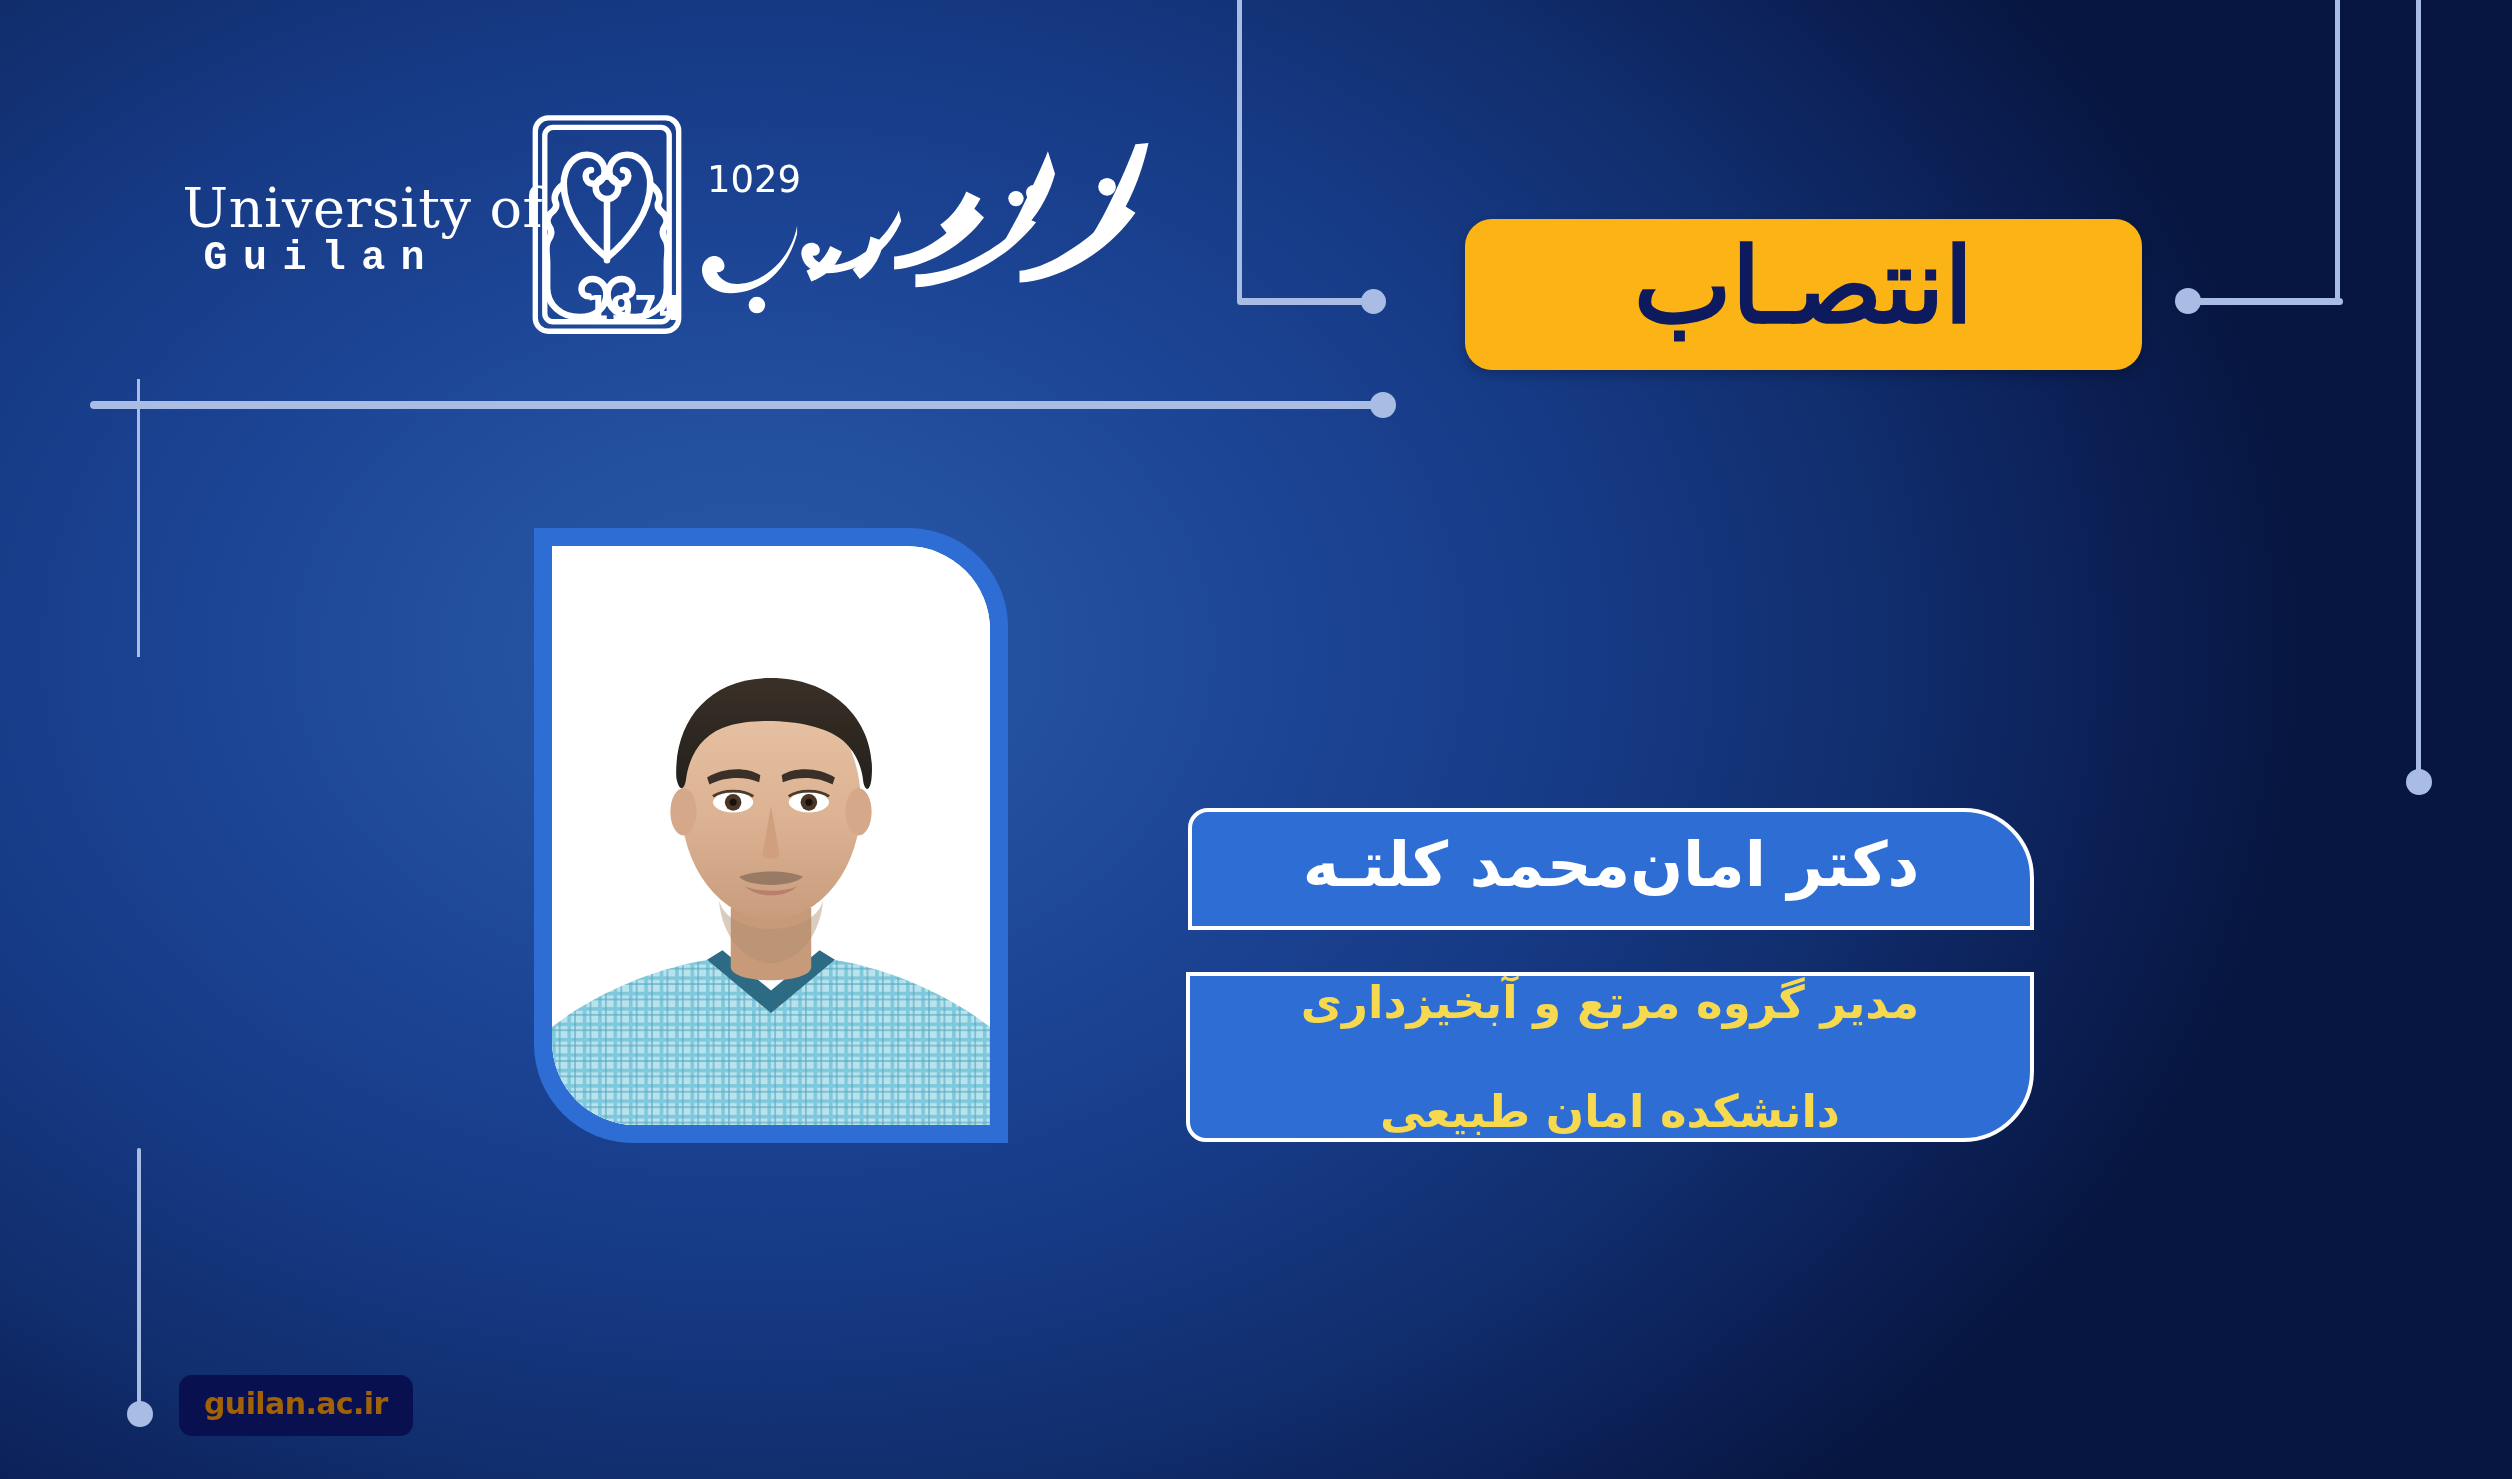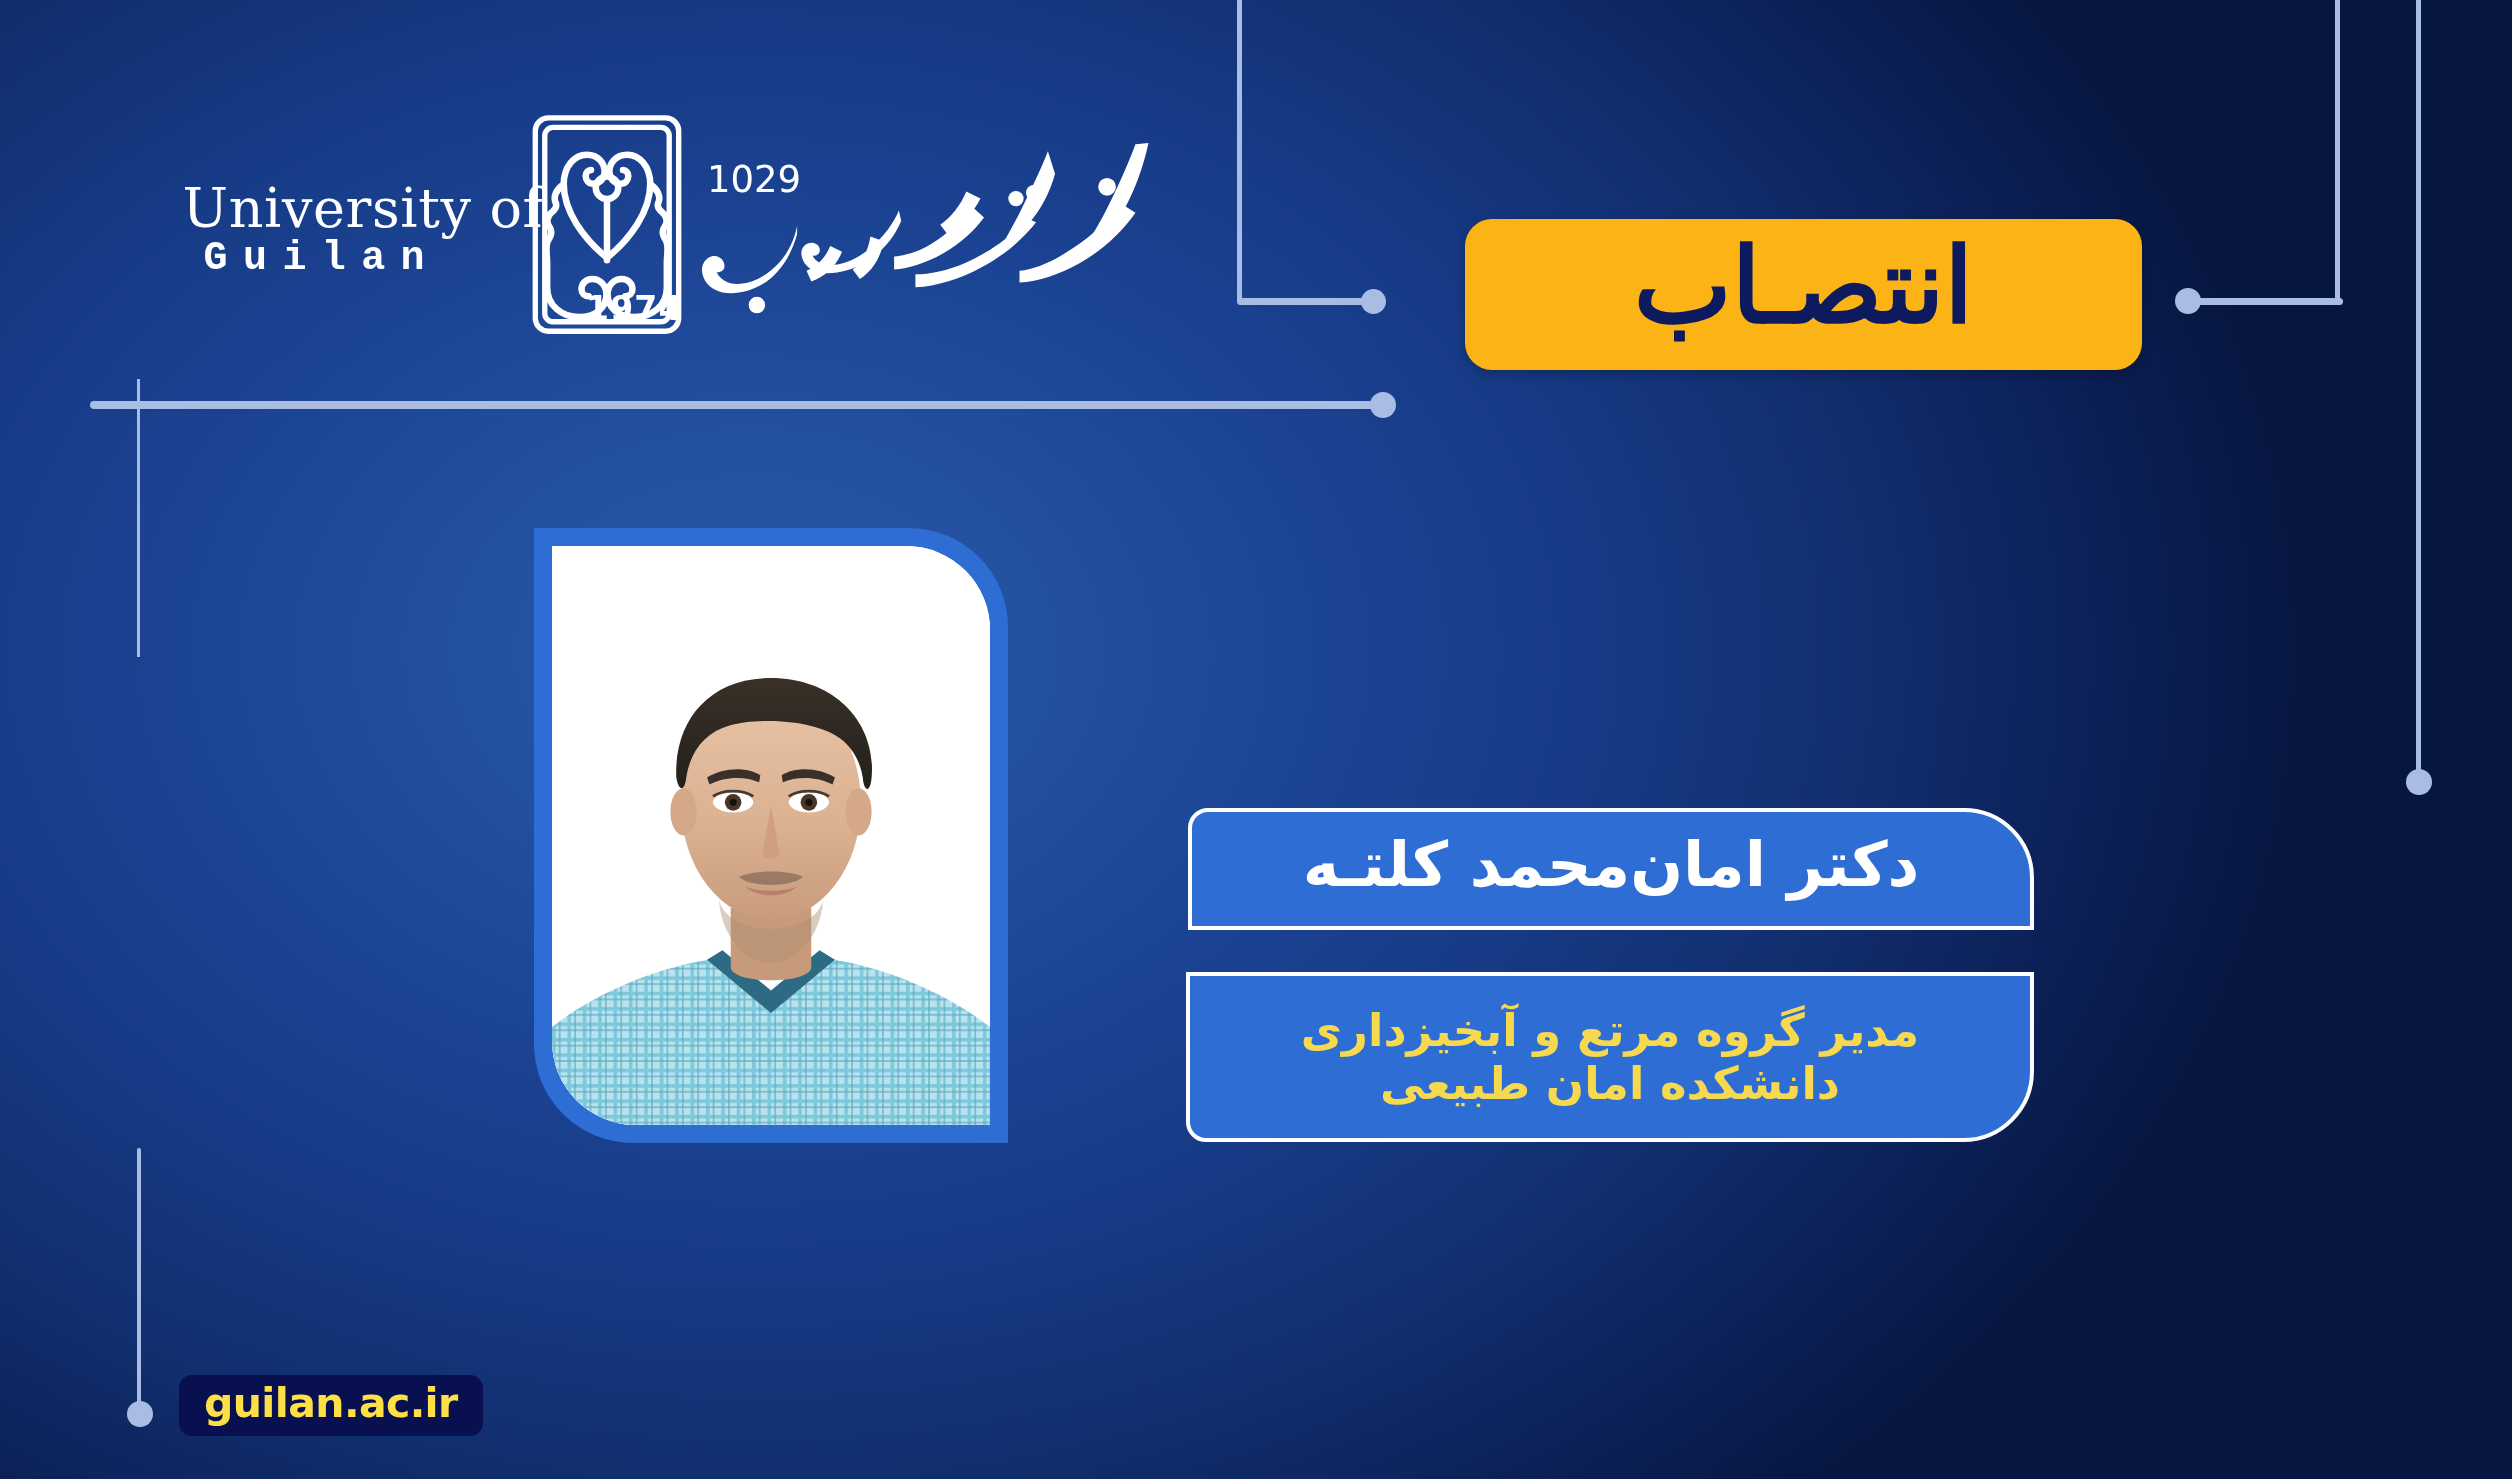--- a/index.html
+++ b/index.html
@@ -181,21 +181,21 @@
     top: 972px;
     width: 848px;
     height: 170px;
     background: #2e6ed4;
     border: 4.1px solid #ffffff;
     box-sizing: border-box;
     border-radius: 0 0 71px 20px;
     display: flex;
     flex-direction: column;
     align-items: center;
-    justify-content: center;
+    justify-content: space-between;
     padding: 0 40px;
   }
   .title-line {
     color: #f7d94f;
     font-size: 45px;
     font-weight: 700;
     line-height: 1.18;
     text-align: center;
     white-space: nowrap;
   }
@@ -207,23 +207,23 @@
     top: 1375px;
     height: 61px;
     padding: 0 25px;
     background: #081050;
     border-radius: 13px;
     display: flex;
     align-items: center;
     direction: ltr;
   }
   #site-badge-text {
-    color: #fde047;
+    color: #a16207;
     font-family: "DejaVu Sans", "Liberation Sans", sans-serif;
-    font-size: 41px;
+    font-size: 30px;
     font-weight: 700;
     letter-spacing: -0.6px;
     line-height: 1;
     padding-bottom: 3.5px;
   }
 </style>
 </head>
 <body>
 
 <div id="poster">

